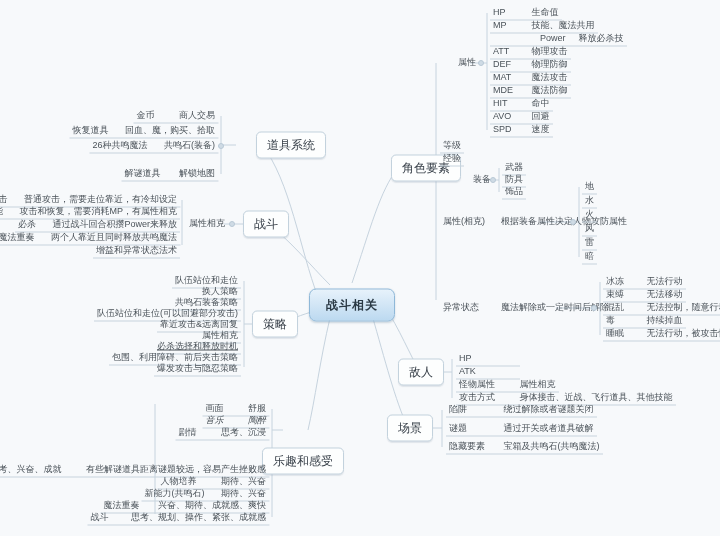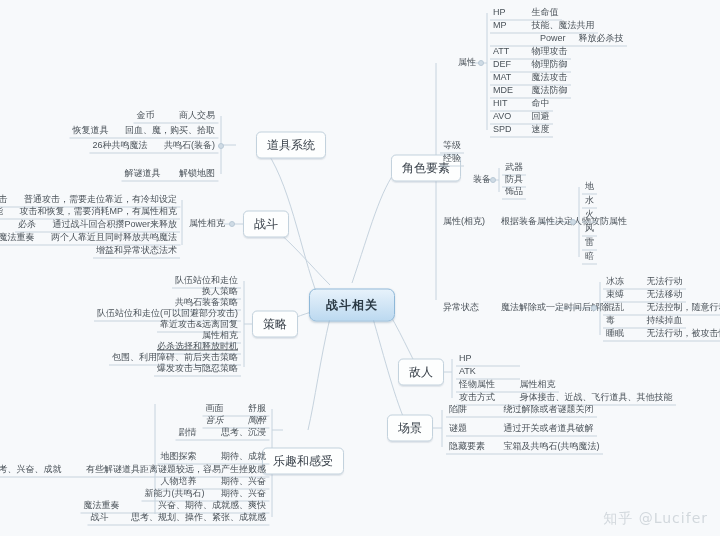--- a/index.html
+++ b/index.html
@@ -299,40 +299,35 @@
     <span class="v" style="margin-left:22px;">舒服</span>
   </div>
   <div class="node leaf r" style="left:269px;top:421px;font-style:italic;">
     <span class="k">音乐</span>
     <span class="v" style="margin-left:22px;">陶醉</span>
   </div>
   <div class="node leaf r" style="left:269px;top:433px;">
     <span class="k">剧情</span>
     <span class="v" style="margin-left:22px;">思考、沉浸</span>
   </div>
-  <div class="node leaf r" style="left:269px;top:457px;">
-    <span class="k">地图探索</span>
-    <span class="v" style="margin-left:22px;">期待、成就</span>
-  </div>
   <div class="node leaf r" style="left:269px;top:470px;">
     
     <span class="v" style="margin-right:22px;">思考、兴奋、成就</span>
     <span class="n">有些解谜道具距离谜题较远，容易产生挫败感</span>
   </div>
   <div class="node leaf r" style="left:269px;top:494px;">
     <span class="v">新能力(共鸣石)</span>
     <span class="n" style="margin-left:14px;">期待、兴奋</span>
   </div>
   <div class="node leaf r" style="left:269px;top:482px;">
     <span class="v">人物培养</span>
     <span class="n" style="margin-left:22px;">期待、兴奋</span>
   </div>
   <div class="node leaf r" style="left:269px;top:506px;">
     <span class="k">魔法重奏</span>
-    <span class="v" style="margin-left:36px;">兴奋、期待、成就感、爽快</span>
+    <span class="v" style="margin-left:16px;">兴奋、期待、成就感、爽快</span>
   </div>
   <div class="node leaf r" style="left:269px;top:518px;">
     <span class="k">战斗</span>
     <span class="v" style="margin-left:20px;">思考、规划、操作、紧张、成就感</span>
   </div>
 
-  <div class="watermark">知乎 @Lucifer</div>
 </div>
 
 </body></html>

